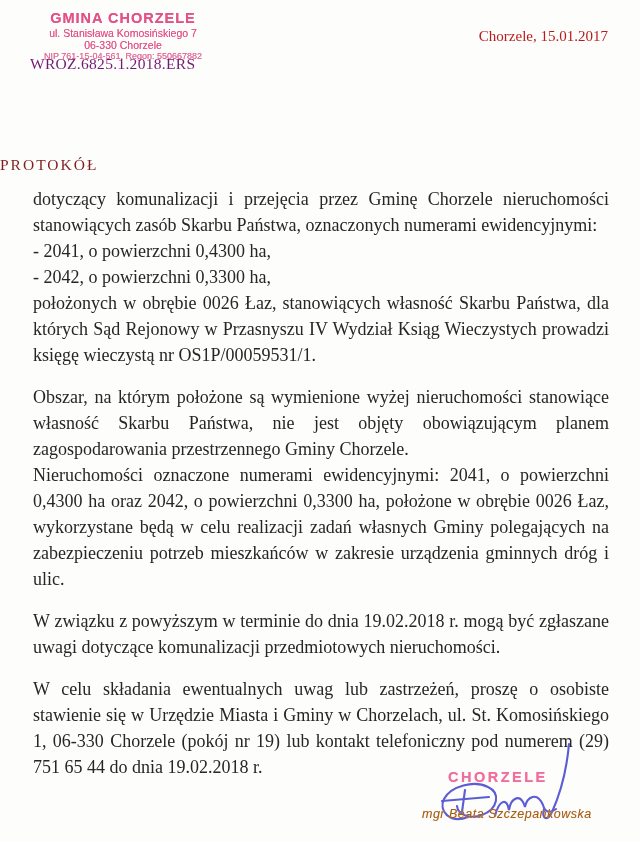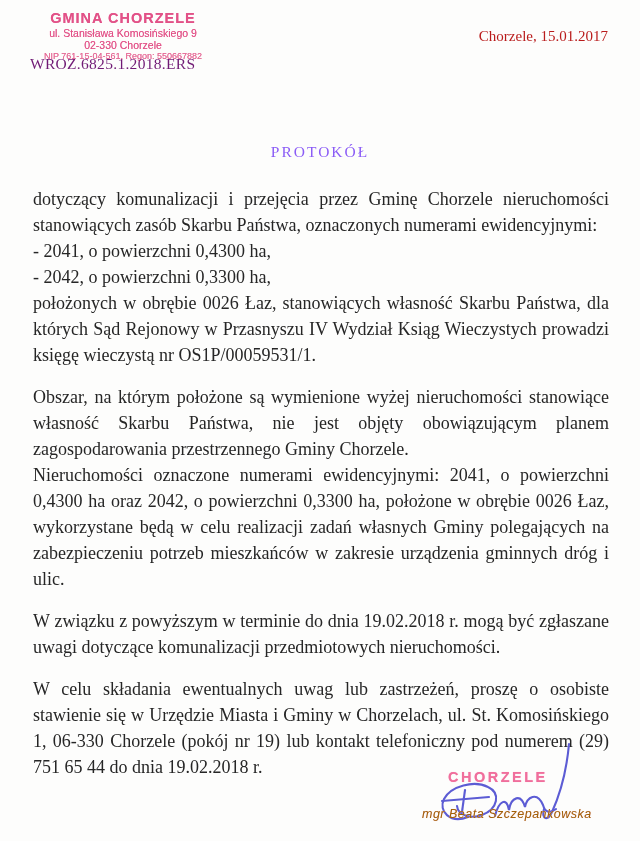--- a/index.html
+++ b/index.html
@@ -53,26 +53,25 @@
     top: 28px;
     font-size: 15px;
     color: #b91c1c;
     white-space: nowrap;
   }
 
   
   .doc-title {
     position: absolute;
     left: 0;
-    top: 143px;
+    top: 156px;
     width: 100%;
-    text-align: center;
     font-size: 15.5px;
     letter-spacing: 2px;
-    color: #8b5cf6;
+    color: #7f1d1d;
   }
 
   
   .body-text {
     position: absolute;
     left: 33px;
     top: 186px;
     width: 576px;
     font-size: 18px;
     line-height: 26px;
@@ -110,22 +109,22 @@
   }
   .sig-ink { position: absolute; left: 28px; top: 5px; }
 </style>
 </head>
 <body>
 
 <div class="page">
 
   <div class="stamp">
     <div class="stamp-name">GMINA CHORZELE</div>
-    <div class="stamp-addr1">ul. Stanisława Komosińskiego 9</div>
-    <div class="stamp-addr2">02-330 Chorzele</div>
+    <div class="stamp-addr1">ul. Stanisława Komosińskiego 7</div>
+    <div class="stamp-addr2">06-330 Chorzele</div>
     <div class="stamp-ids">NIP 761-15-04-561, Regon: 550667882</div>
   </div>
 
   <div class="refnum">WROZ.6825.1.2018.ERS</div>
 
   <div class="dateline">Chorzele, 15.01.2017</div>
 
   <div class="doc-title">PROTOKÓŁ</div>
 
   <div class="body-text">

